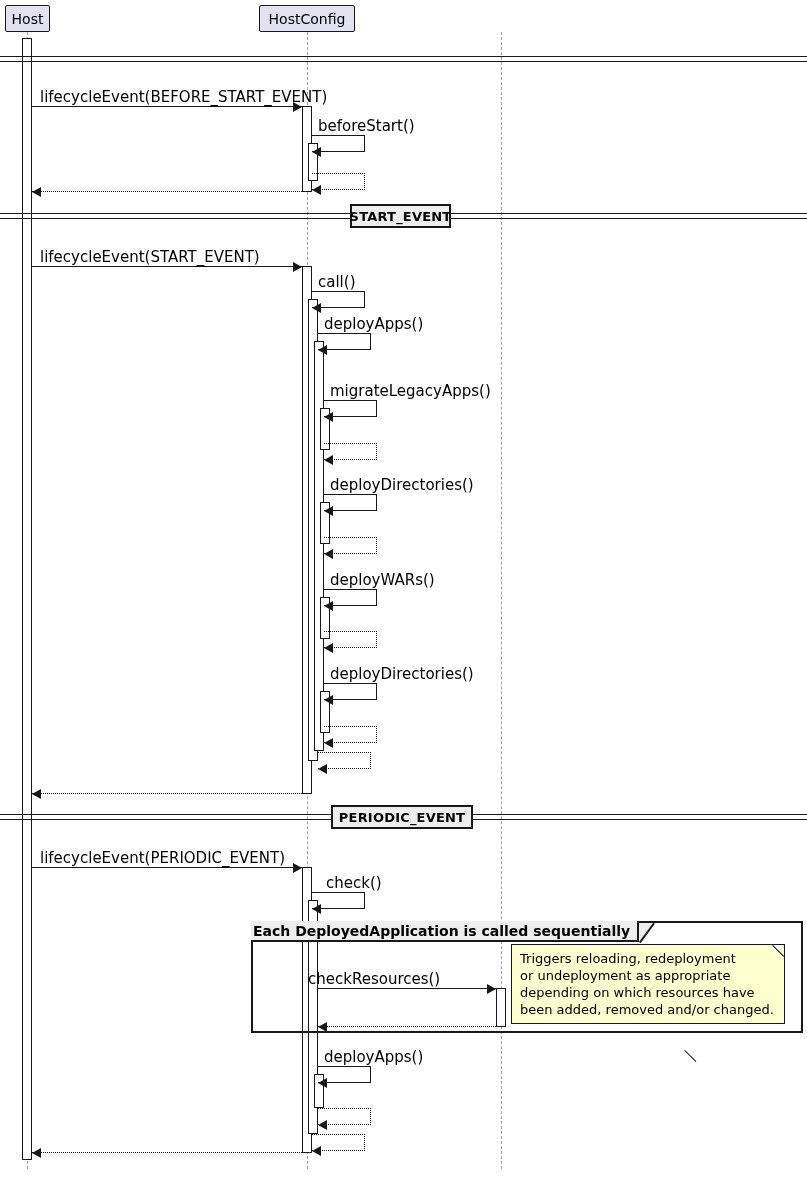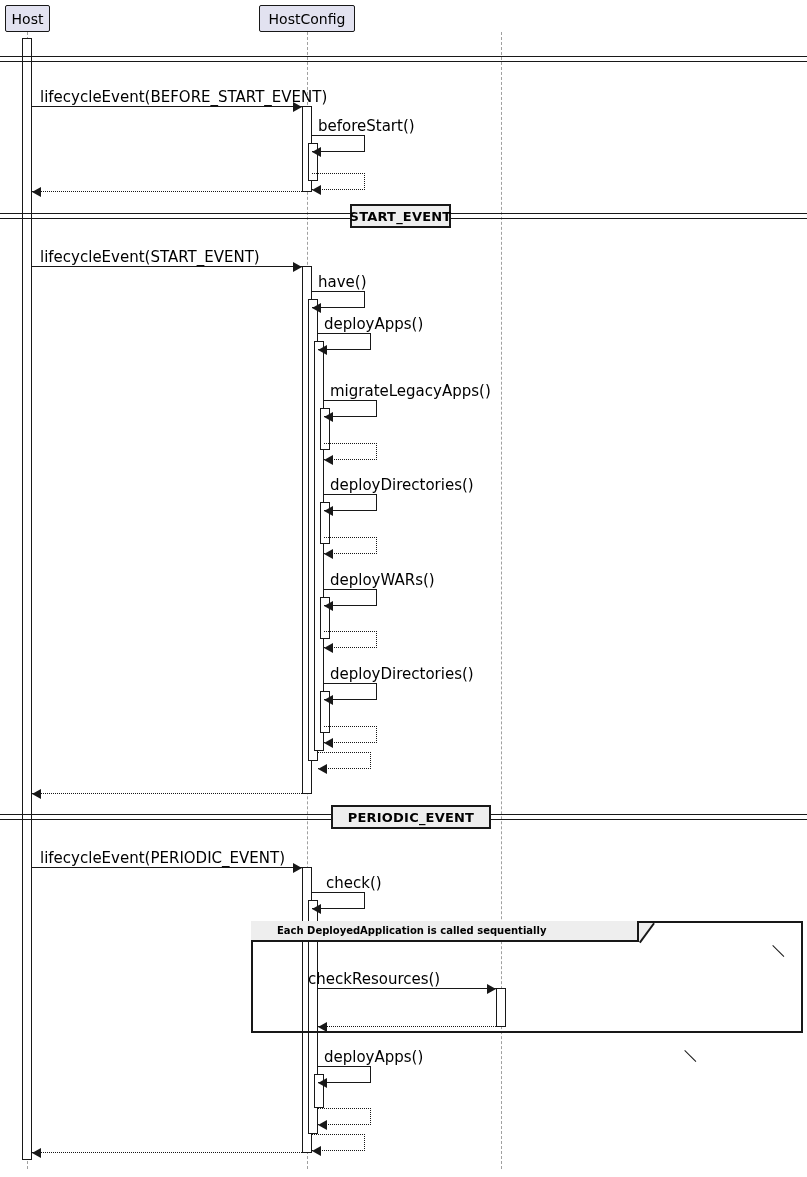--- a/index.html
+++ b/index.html
@@ -126,25 +126,25 @@
     border:2px solid #181818;
     background:transparent;
   }
   .group-header{
     position:absolute;
     box-sizing:border-box;
     background:#EEEEEE;
     border-right:2px solid #181818;
     border-bottom:2px solid #181818;
     color:#000000;
-    font-size:10px;
+    font-size:14px;
     font-weight:bold;
     display:flex;
     align-items:center;
-    padding-left:26px;
+    padding-left:2px;
     white-space:nowrap;
   }
   .group-header-tip{
     position:absolute;
     width:0;height:0;
     border-top:19px solid #EEEEEE;
     border-right:14px solid transparent;
   }
   .group-header-tip-edge{
     position:absolute;
@@ -209,21 +209,21 @@
     <div class="msg-label" style="left: 318px; top: 119px; z-index: 12;">beforeStart()</div>
     <div class="selfcall dotted" style="left: 312px; top: 173px; width: 53px; height: 17px; z-index: 10;"></div>
     <div class="arrowhead left" style="left: 312px; top: 185px; z-index: 11;"></div>
     <div class="msg dotted" style="left: 32px; top: 191px; width: 270px; z-index: 10;"></div>
     <div class="arrowhead left" style="left: 32px; top: 187px; z-index: 11;"></div>
     <div class="msg" style="left: 32px; top: 266px; width: 270px; z-index: 10;"></div>
     <div class="arrowhead right" style="left: 293px; top: 262px; z-index: 11;"></div>
     <div class="msg-label" style="left: 40px; top: 250px; z-index: 12;">lifecycleEvent(START_EVENT)</div>
     <div class="selfcall" style="left: 312px; top: 291px; width: 53px; height: 17px; z-index: 10;"></div>
     <div class="arrowhead left" style="left: 312px; top: 303px; z-index: 11;"></div>
-    <div class="msg-label" style="left: 318px; top: 275px; z-index: 12;">have()</div>
+    <div class="msg-label" style="left: 318px; top: 275px; z-index: 12;">call()</div>
     <div class="selfcall" style="left: 318px; top: 333px; width: 53px; height: 17px; z-index: 10;"></div>
     <div class="arrowhead left" style="left: 318px; top: 345px; z-index: 11;"></div>
     <div class="msg-label" style="left: 324px; top: 317px; z-index: 12;">deployApps()</div>
     <div class="selfcall" style="left: 324px; top: 400px; width: 53px; height: 17px; z-index: 10;"></div>
     <div class="arrowhead left" style="left: 324px; top: 412px; z-index: 11;"></div>
     <div class="msg-label" style="left: 330px; top: 384px; z-index: 12;">migrateLegacyApps()</div>
     <div class="selfcall dotted" style="left: 324px; top: 443px; width: 53px; height: 17px; z-index: 10;"></div>
     <div class="arrowhead left" style="left: 324px; top: 455px; z-index: 11;"></div>
     <div class="selfcall" style="left: 324px; top: 494px; width: 53px; height: 17px; z-index: 10;"></div>
     <div class="arrowhead left" style="left: 324px; top: 506px; z-index: 11;"></div>
@@ -261,24 +261,28 @@
     <div class="selfcall dotted" style="left: 318px; top: 1108px; width: 53px; height: 17px; z-index: 10;"></div>
     <div class="arrowhead left" style="left: 318px; top: 1120px; z-index: 11;"></div>
     <div class="selfcall dotted" style="left: 312px; top: 1134px; width: 53px; height: 17px; z-index: 10;"></div>
     <div class="arrowhead left" style="left: 312px; top: 1146px; z-index: 11;"></div>
     <div class="msg dotted" style="left: 32px; top: 1152px; width: 270px; z-index: 10;"></div>
     <div class="arrowhead left" style="left: 32px; top: 1148px; z-index: 11;"></div>
     <div class="group-frame" style="left: 251px; top: 921px; width: 552px; height: 112px; z-index: 20;"></div>
     <div class="group-header" style="left: 251px; top: 921px; width: 388px; height: 21px; z-index: 21;">Each DeployedApplication is called sequentially</div>
     <div class="group-header-tip" style="left: 639px; top: 923px; border-top-width: 19px; z-index: 21;"></div>
     <div class="group-header-tip-edge" style="left: 639px; top: 942px; width: 23.6008px; transform: rotate(-53.6156deg); z-index: 22;"></div>
+    <div class="note" style="left: 511px; top: 944px; width: 274px; min-height: 73px; z-index: 30;">Triggers reloading, redeployment
+or undeployment as appropriate
+depending on which resources have
+been added, removed and/or changed.</div>
     <div class="note-fold" style="left: 773px; top: 945px; z-index: 31;"></div>
     <div class="note-fold-line" style="left: 773px; top: 945px; z-index: 32;"></div>
     <div class="note-fold" style="left: 685px; top: 1050px; z-index: 31;"></div>
     <div class="note-fold-line" style="left: 685px; top: 1050px; z-index: 32;"></div>
     <div class="divider-lines" style="top: 56px; z-index: 40;"></div>
     <div class="divider-lines" style="top: 213px; z-index: 40;"></div>
     <div class="divider-box" style="left: 350px; top: 204px; width: 101px; height: 24px; z-index: 41;">START_EVENT</div>
     <div class="divider-lines" style="top: 814px; z-index: 40;"></div>
-    <div class="divider-box" style="left: 331px; top: 805px; width: 160px; height: 24px; z-index: 41;">PERIODIC_EVENT</div>
+    <div class="divider-box" style="left: 331px; top: 805px; width: 142px; height: 24px; z-index: 41;">PERIODIC_EVENT</div>
     <div class="participant" style="left: 5px; top: 5px; width: 45px; height: 27px; z-index: 50;">Host</div>
     <div class="participant" style="left: 259px; top: 5px; width: 96px; height: 27px; z-index: 50;">HostConfig</div>
   </div>
 
 </body></html>

